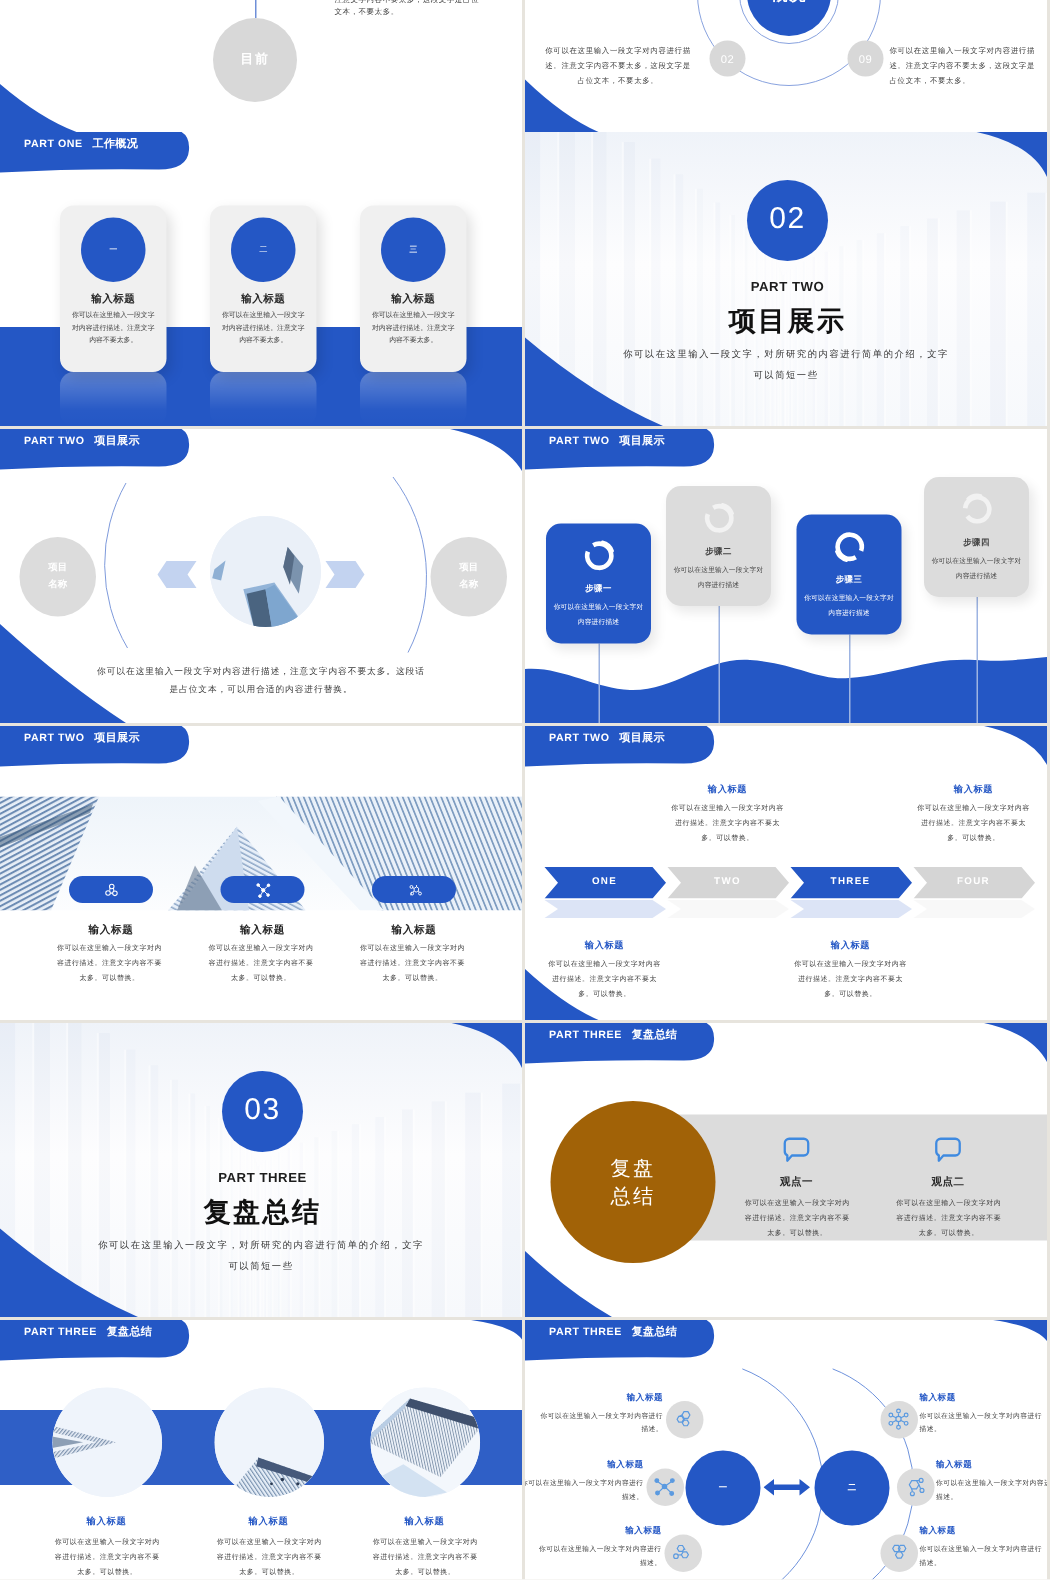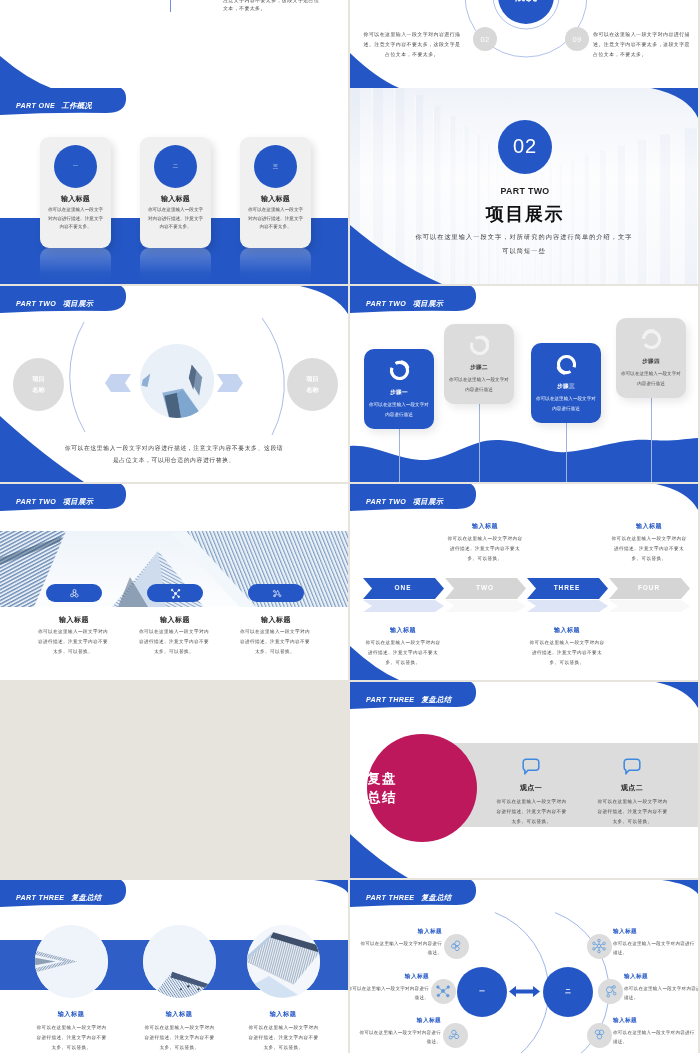--- a/index.html
+++ b/index.html
@@ -9,22 +9,22 @@
   #page{position:relative;width:700px;height:1053px;background:#e7e4dd;overflow:hidden;}
 
   .slide{position:absolute;width:348px;height:196px;background:#fff;overflow:hidden;}
   .col0{left:0;} .col1{left:350px;}
   .r0{top:-108px;} .r1{top:88px;} .r2{top:286px;}
   .r3{top:484px;} .r4{top:682px;} .r5{top:880px;}
 
   
   .banner{position:absolute;left:-16px;top:-2px;width:143px;height:30px;z-index:5;}
   .banner svg{display:block;width:143px;height:30px;}
-  .banner-txt{position:absolute;left:16px;top:13px;z-index:6;color:#fff;
-              font-size:7.1px;font-weight:700;letter-spacing:.38px;white-space:nowrap;font-style:italic;}
+  .banner-txt{position:absolute;left:16px;top:3px;z-index:6;color:#fff;
+              font-size:7.1px;font-weight:700;letter-spacing:.38px;white-space:nowrap;}
   .banner-txt .cn{font-size:7.4px;margin-left:6.5px;letter-spacing:.2px;}
 
   .body-txt{color:#3f3f3f;font-size:4.6px;line-height:8.6px;text-align:center;}
   .ttl{color:#262626;font-size:7px;font-weight:700;text-align:center;letter-spacing:.3px;}
 
   
   .s-one .band{position:absolute;left:0;top:130px;width:348px;height:66px;background:#2457c5;}
   .s-one .card{position:absolute;top:49px;width:71px;height:111px;background:#f0f0f0;
                border-radius:9px;z-index:3;box-shadow:3px 4px 9px rgba(0,0,0,.13);}
   .s-one .card .circ{position:absolute;left:14px;top:8px;width:43px;height:43px;border-radius:50%;
@@ -98,22 +98,22 @@
   .s-arr .arefl{position:absolute;left:0;top:115px;width:348px;height:14px;z-index:2;}
   .s-arr .bt{position:absolute;width:110px;text-align:center;z-index:4;
              font-size:6.1px;font-weight:700;color:#2457c5;letter-spacing:.45px;}
   .s-arr .bb{position:absolute;width:76px;text-align:center;z-index:4;
              font-size:4.62px;line-height:10px;color:#3e3e3e;letter-spacing:.4px;}
 
   
   .s-op .grey{position:absolute;left:90px;top:61px;width:258px;height:84px;background:#dcdcdc;
               border-radius:6px 0 0 6px;z-index:2;}
   .s-op .bigc{position:absolute;left:17px;top:52px;width:110px;height:108px;border-radius:50%;
-              background:#be185d;z-index:3;color:#fff;display:flex;flex-direction:column;
-              align-items:flex-start;justify-content:center;font-size:13.5px;font-weight:700;
+              background:#a16207;z-index:3;color:#fff;display:flex;flex-direction:column;
+              align-items:center;justify-content:center;font-size:13.5px;font-weight:400;
               line-height:19px;letter-spacing:1.5px;}
   .s-op .bub{position:absolute;top:76px;width:18px;height:17px;z-index:4;}
   .s-op .ot{position:absolute;top:101px;width:100px;text-align:center;z-index:4;
             font-size:7px;font-weight:700;color:#2a2a2a;letter-spacing:.3px;}
   .s-op .ob{position:absolute;top:115px;width:75px;text-align:center;z-index:4;
             font-size:4.62px;line-height:10px;color:#3e3e3e;letter-spacing:.4px;}
 
   
   .s-pc .band{position:absolute;left:0;top:60px;width:348px;height:50px;background:#2f5fc6;z-index:1;}
   .s-pc .pcirc{position:absolute;top:45px;width:73px;height:73px;border-radius:50%;
@@ -327,20 +327,21 @@
     </symbol>
 </svg>
 
 <div id="page">
 
   <div class="slide col0 r0 s-ov1">
     <svg style="position:absolute;left:0;top:0;width:348px;height:196px;z-index:1" viewBox="0 0 348 196" xmlns="http://www.w3.org/2000/svg">
       <path d="M0 164 Q27 187 51 196 L0 196 Z" fill="#2457c5"></path>
     </svg>
     <div class="line"></div>
+    <div class="nd">目前</div>
     <div class="txt">注意文字内容不要太多，这段文字是占位文本，不要太多。</div>
   </div>
   <div class="slide col1 r0 s-ov2">
     <svg class="rings" viewBox="0 0 348 196" xmlns="http://www.w3.org/2000/svg">
       <circle cx="176" cy="104" r="33" fill="none" stroke="#7a97da" stroke-width="0.6"></circle>
       <circle cx="176" cy="104" r="61" fill="none" stroke="#7a97da" stroke-width="0.6"></circle>
     </svg>
     <svg style="position:absolute;left:0;top:0;width:348px;height:196px;z-index:1" viewBox="0 0 348 196" xmlns="http://www.w3.org/2000/svg">
       <path d="M0 161 Q26 186 49 196 L0 196 Z" fill="#2457c5"></path>
     </svg>
@@ -581,20 +582,33 @@
       <path d="M306 0 H348 V26 Q338 7 306 0 Z" fill="#2457c5"></path>
     </svg>
     <div class="banner">
       <svg viewBox="0 0 143 30" xmlns="http://www.w3.org/2000/svg">
           <path d="M0 0 H128 Q143 0 142 14 Q141 27 122 27 Q60 26 0 30 Z" fill="#2457c5"></path>
         </svg>
     </div>
     <div class="banner-txt"><span>PART TWO</span><span class="cn">项目展示</span></div>
   </div>
 
+  <div class="slide col0 r4 s-sec">
+    <svg class="cor" viewBox="0 0 348 196" preserveAspectRatio="none">
+        <use href="#corridor"></use>
+      </svg>
+    <svg class="dec" viewBox="0 0 348 196" xmlns="http://www.w3.org/2000/svg">
+      <path d="M0 137 Q46 176 92 196 L0 196 Z" fill="#2457c5"></path>
+      <path d="M301 0 H348 V30 Q338 8 301 0 Z" fill="#2457c5"></path>
+    </svg>
+    <div class="num">03</div>
+    <div class="part">PART THREE</div>
+    <div class="big">复盘总结</div>
+    <div class="sub">你可以在这里输入一段文字，对所研究的内容进行简单的介绍，文字可以简短一些</div>
+  </div>
   <div class="slide col1 r4 s-op">
     <svg style="position:absolute;left:0;top:0;width:348px;height:196px;z-index:1" viewBox="0 0 348 196" xmlns="http://www.w3.org/2000/svg">
       <path d="M0 152 Q30 180 58 196 L0 196 Z" fill="#2457c5"></path>
       <path d="M306 0 H348 V26 Q338 7 306 0 Z" fill="#2457c5"></path>
     </svg>
     <div class="grey"></div>
     <div class="bigc">
       <span>复盘</span>
       <span>总结</span>
     </div>

